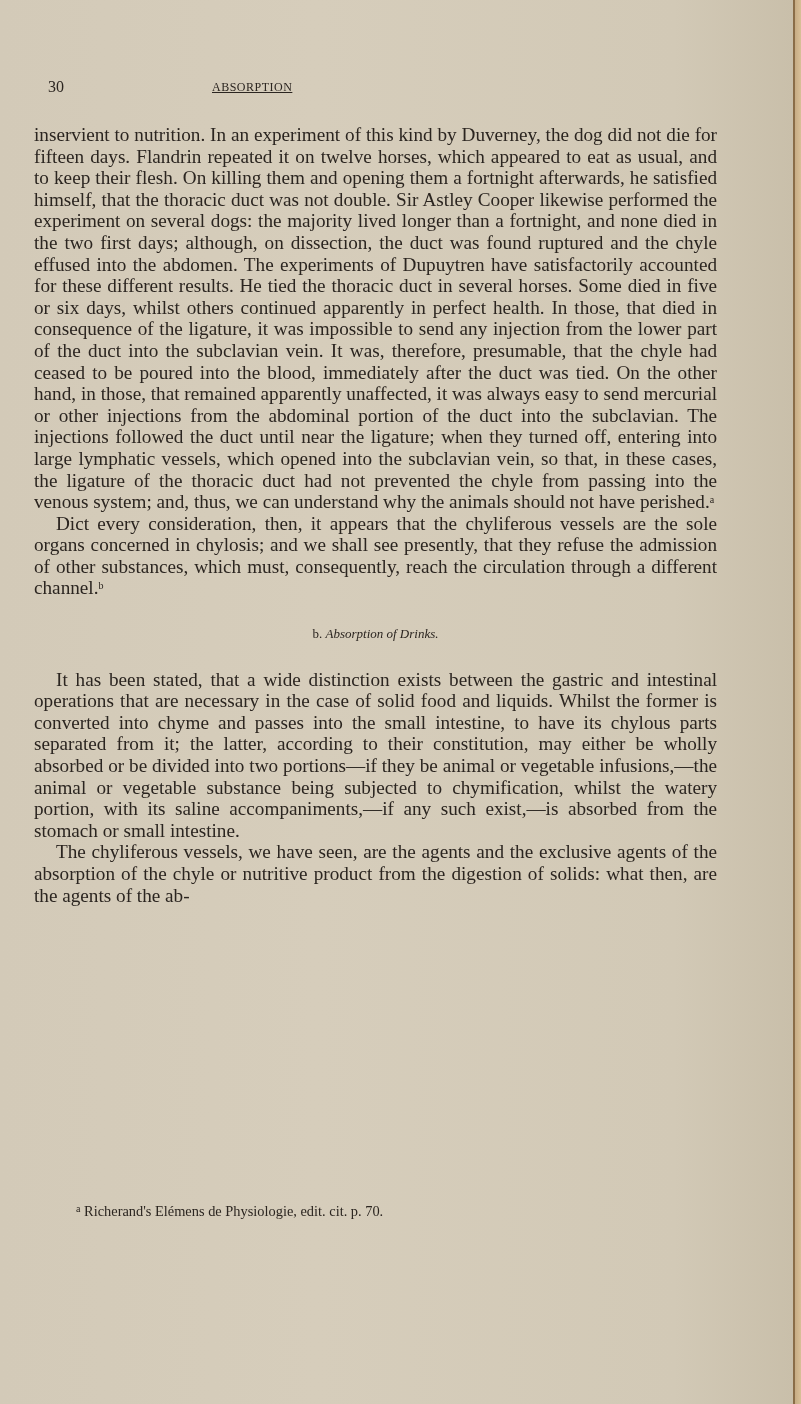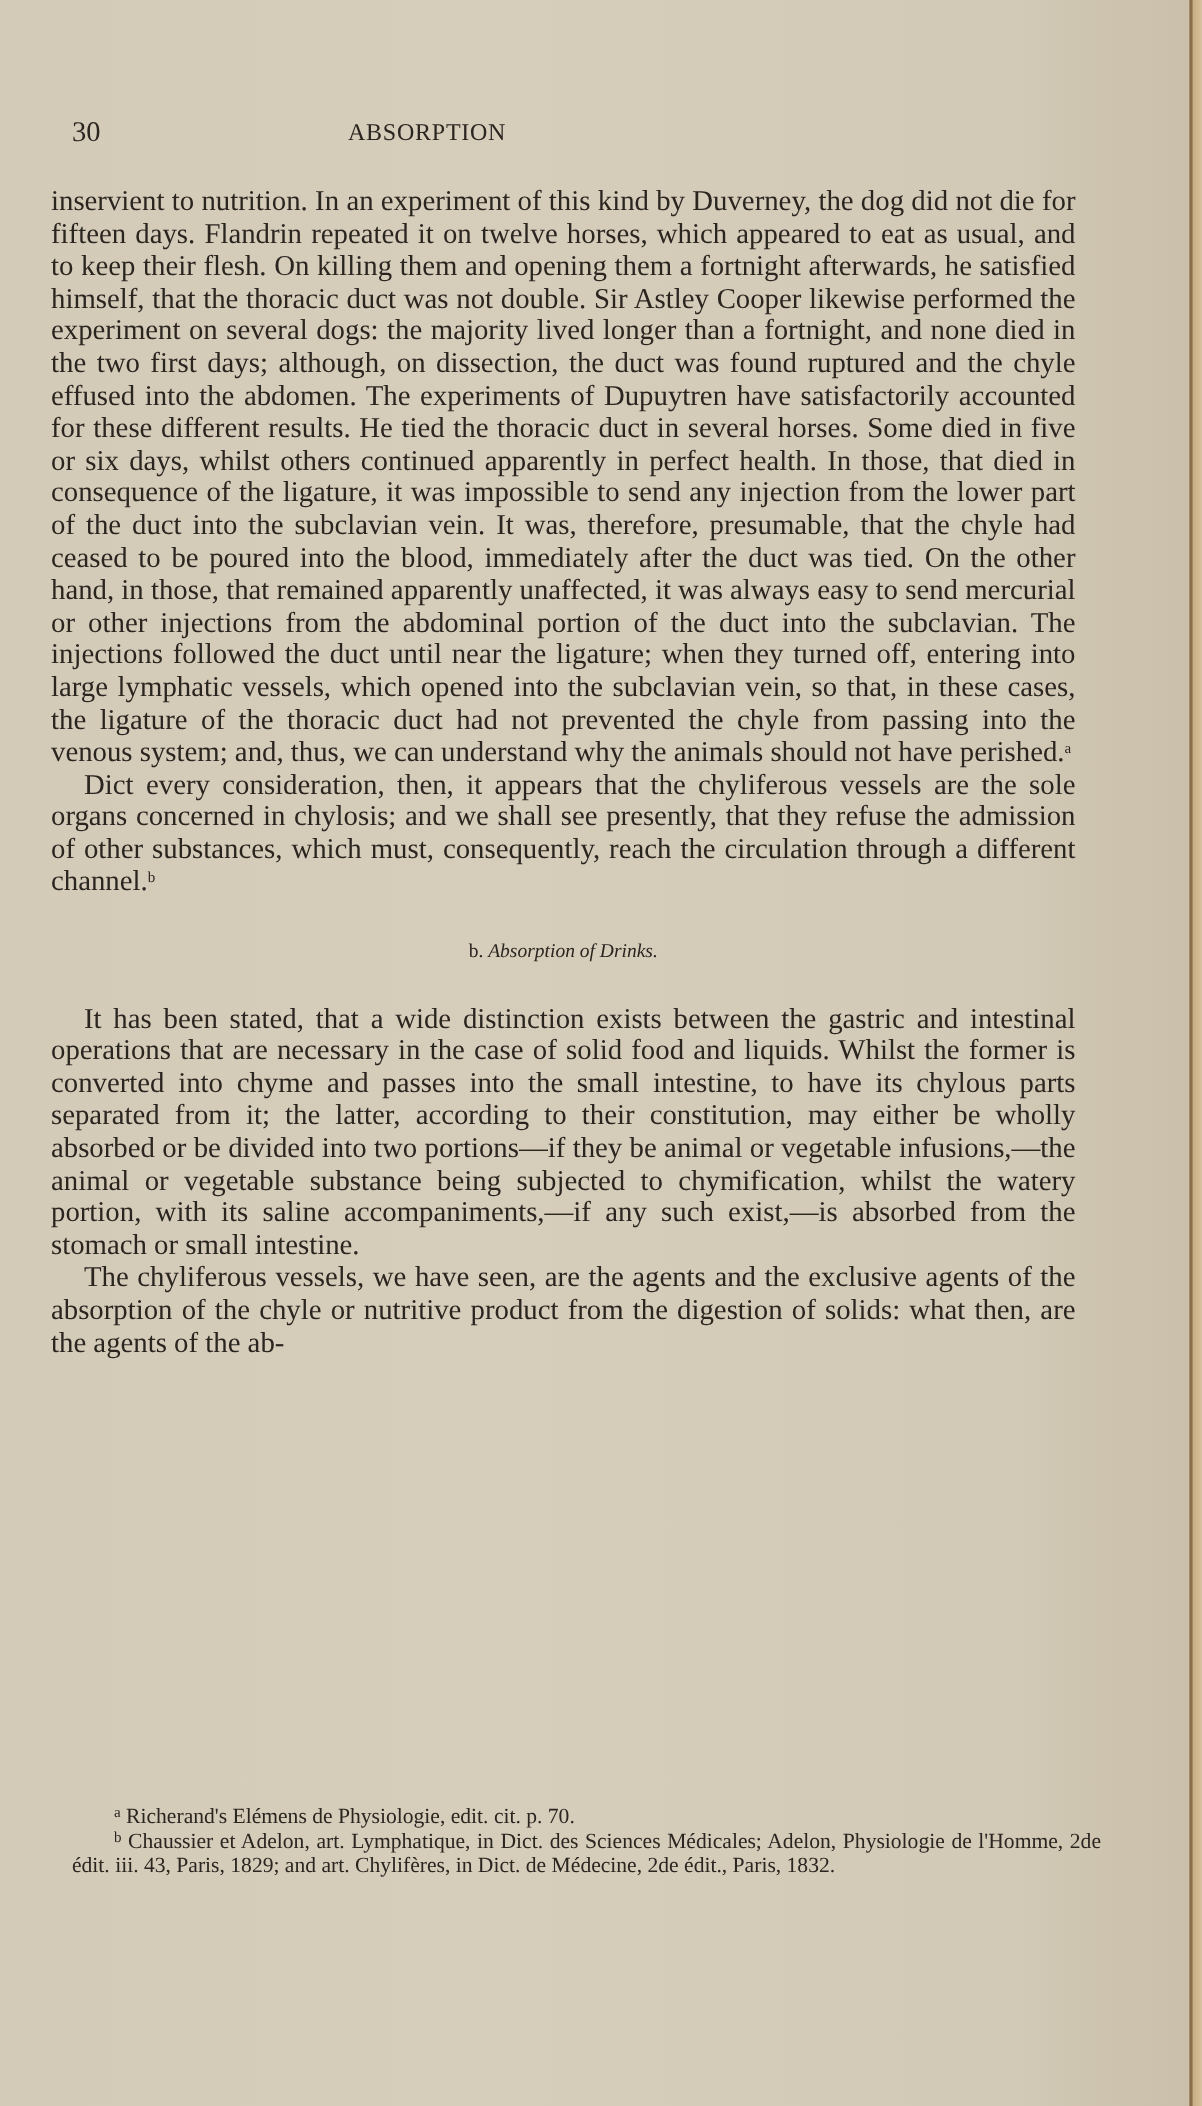--- a/index.html
+++ b/index.html
@@ -20,25 +20,25 @@
   }
   .edge-line {
     position: absolute; right: 6px; top: 0; width: 2px; height: 1404px;
     background: #8a6d48;
   }
   .running-head {
     position: absolute; top: 78px; left: 48px; width: 680px; height: 24px;
   }
   .page-num {
     position: absolute; left: 0; top: 0;
-    font-size: 19px; letter-spacing: 0;
+    font-size: 16px; letter-spacing: 0;
   }
   .head-title {
-    position: absolute; left: 184px; top: 2px;
-    font-size: 16px; letter-spacing: 0.5px;
+    position: absolute; left: 164px; top: 2px;
+    font-size: 12px; letter-spacing: 0.5px; text-decoration: underline;
   }
   .body-text {
     position: absolute; left: 34px; top: 124px; width: 683px;
     font-size: 19.2px; line-height: 21.6px;
     text-align: justify;
     font-family: Liberation Serif, serif;
   }
   .body-text p { margin: 0; }
   .indent { text-indent: 22px; }
   sup { font-size: 10px; vertical-align: top; position: relative; top: -2px; }
@@ -71,18 +71,17 @@
       <span>b.</span>
       <em>Absorption of Drinks.</em>
     </div>
 
     <p class="indent">It has been stated, that a wide distinction exists between the gastric and intestinal operations that are necessary in the case of solid food and liquids. Whilst the former is converted into chyme and passes into the small intestine, to have its chylous parts separated from it; the latter, according to their constitution, may either be wholly absorbed or be divided into two portions—if they be animal or vegetable infusions,—the animal or vegetable substance being subjected to chymification, whilst the watery portion, with its saline accompaniments,—if any such exist,—is absorbed from the stomach or small intestine.</p>
     <p class="indent">The chyliferous vessels, we have seen, are the agents and the exclusive agents of the absorption of the chyle or nutritive product from the digestion of solids: what then, are the agents of the ab-</p>
   </div>
 
   <div class="footnotes">
     <p class="fn-first"><sup>a</sup> <span>Richerand's Elémens de Physiologie, edit. cit. p. 70.</span></p>
-    <p class="fn-first"><sup>b</sup> <span>Chaussier et Adelon, art. Lymphatique, in Dict. des Sciences Médicales; Adelon, Physiologie de l'Homme, 2de édit. iii. 43, Paris, 1829; and art. Chylifères, in Dict. de Médecine, 2de édit., Paris, 1832.</span></p>
   </div>
 
 </div>
 <div class="edge"></div>
 <div class="edge-line"></div>
 
 </body></html>

